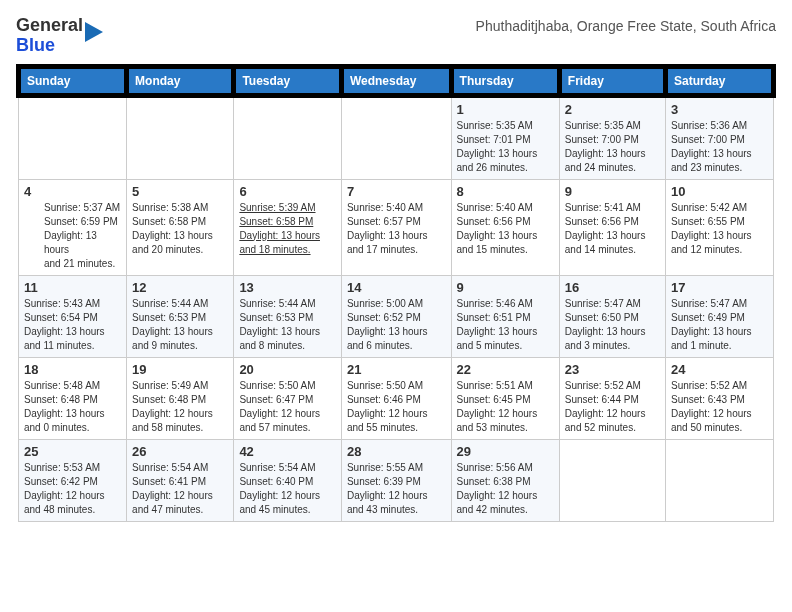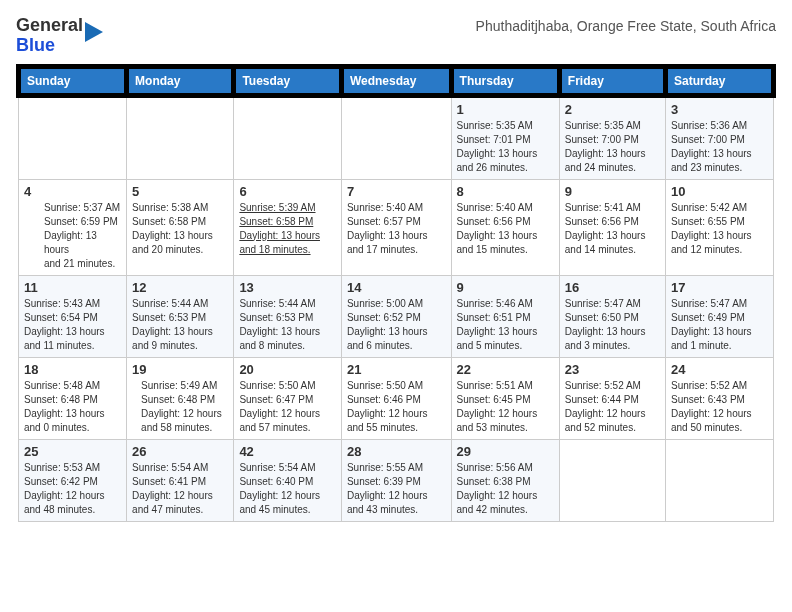--- a/index.html
+++ b/index.html
@@ -248,21 +248,21 @@
       <tr>
         <td>
           <div class="day-num">18</div>
           <div class="day-info" style="white-space: pre-line;">Sunrise: 5:48 AM
 Sunset: 6:48 PM
 Daylight: 13 hours
 and 0 minutes.</div>
         </td>
         <td>
           <div class="day-num">19</div>
-          <div class="day-info" style="white-space: pre-line; margin-left: 9px;">Sunrise: 5:49 AM
+          <div class="day-info" style="white-space: pre-line;">Sunrise: 5:49 AM
 Sunset: 6:48 PM
 Daylight: 12 hours
 and 58 minutes.</div>
         </td>
         <td>
           <div class="day-num">20</div>
           <div class="day-info" style="white-space: pre-line;">Sunrise: 5:50 AM
 Sunset: 6:47 PM
 Daylight: 12 hours
 and 57 minutes.</div>

